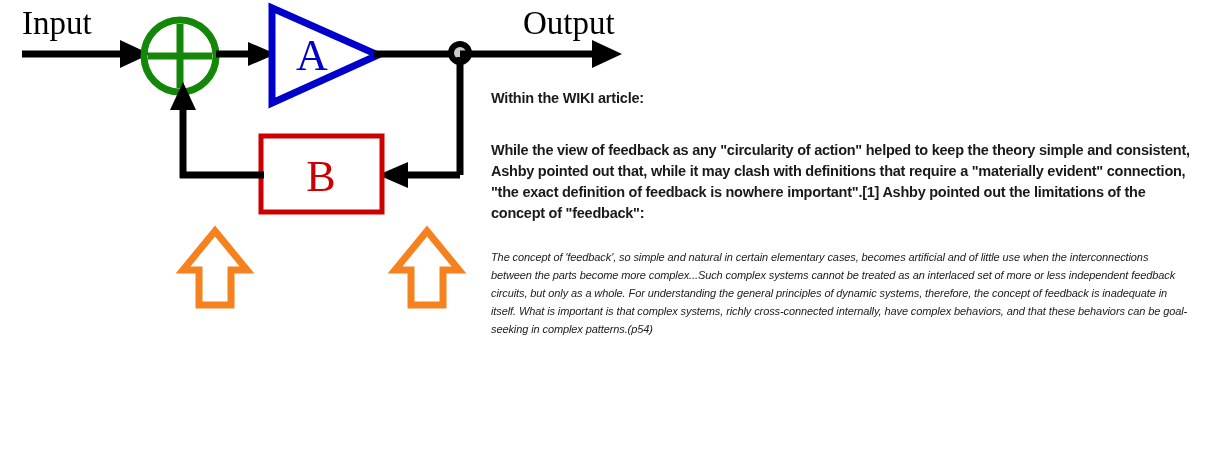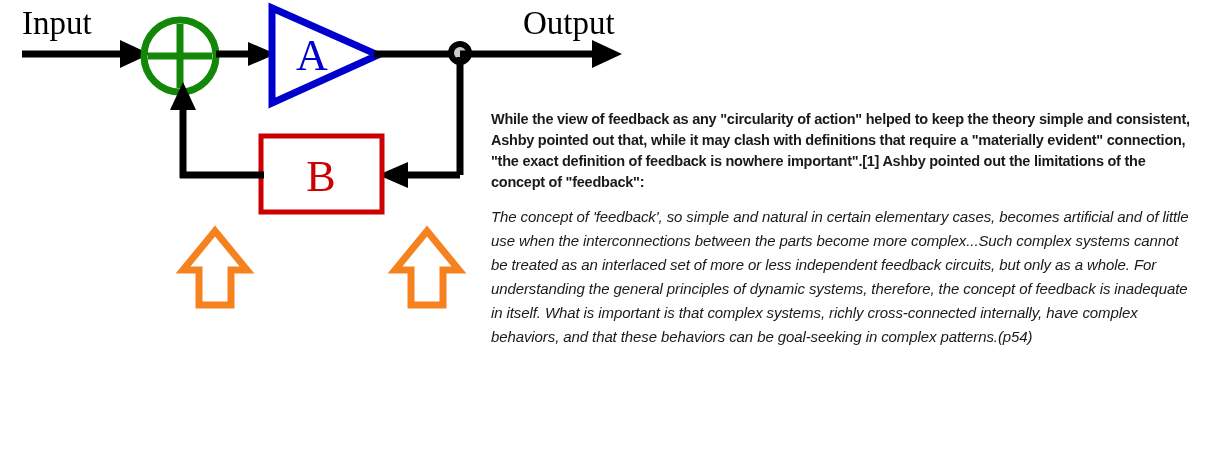--- a/index.html
+++ b/index.html
@@ -65,31 +65,31 @@
     color: #1a1a1a;
     line-height: 20px;
     letter-spacing: -0.2px;
   }
   .art-body {
     font-family: "Liberation Sans", sans-serif;
     font-weight: bold;
     font-size: 14.5px;
     color: #1a1a1a;
     line-height: 21px;
-    margin-top: 21px;
+    margin-top: 32px;
     letter-spacing: -0.25px;
   }
   .art-quote {
     font-family: "Liberation Sans", sans-serif;
     font-style: italic;
     font-weight: normal;
-    font-size: 15px;
+    font-size: 11px;
     color: #1a1a1a;
-    line-height: 24px;
-    margin-top: 12px;
+    line-height: 18px;
+    margin-top: 24px;
     letter-spacing: -0.1px;
   }
 </style>
 </head>
 <body>
 
 <div id="diagram-panel">
 
   <svg id="diagram-svg" width="485" height="457" viewBox="0 0 485 457">
 
@@ -130,15 +130,16 @@
 
 </div>
 
 <svg width="240" height="90" style="position:absolute; left:455px; top:0;">
   <line x1="5" y1="54" x2="150" y2="54" stroke="#000000" stroke-width="7"></line>
   <polygon points="137,40 167,54 137,68" fill="#000000"></polygon>
   <text class="serif-label" x="68" y="34" font-size="33">Output</text>
 </svg>
 
 <div id="article-panel">
+  <div class="art-heading">Within the WIKI article:</div>
   <div class="art-body">While the view of feedback as any "circularity of action" helped to keep the theory simple and consistent, Ashby pointed out that, while it may clash with definitions that require a "materially evident" connection, "the exact definition of feedback is nowhere important".[1] Ashby pointed out the limitations of the concept of "feedback":</div>
   <div class="art-quote">The concept of 'feedback', so simple and natural in certain elementary cases, becomes artificial and of little use when the interconnections between the parts become more complex...Such complex systems cannot be treated as an interlaced set of more or less independent feedback circuits, but only as a whole. For understanding the general principles of dynamic systems, therefore, the concept of feedback is inadequate in itself. What is important is that complex systems, richly cross-connected internally, have complex behaviors, and that these behaviors can be goal-seeking in complex patterns.(p54)</div>
 </div>
 
 </body></html>

